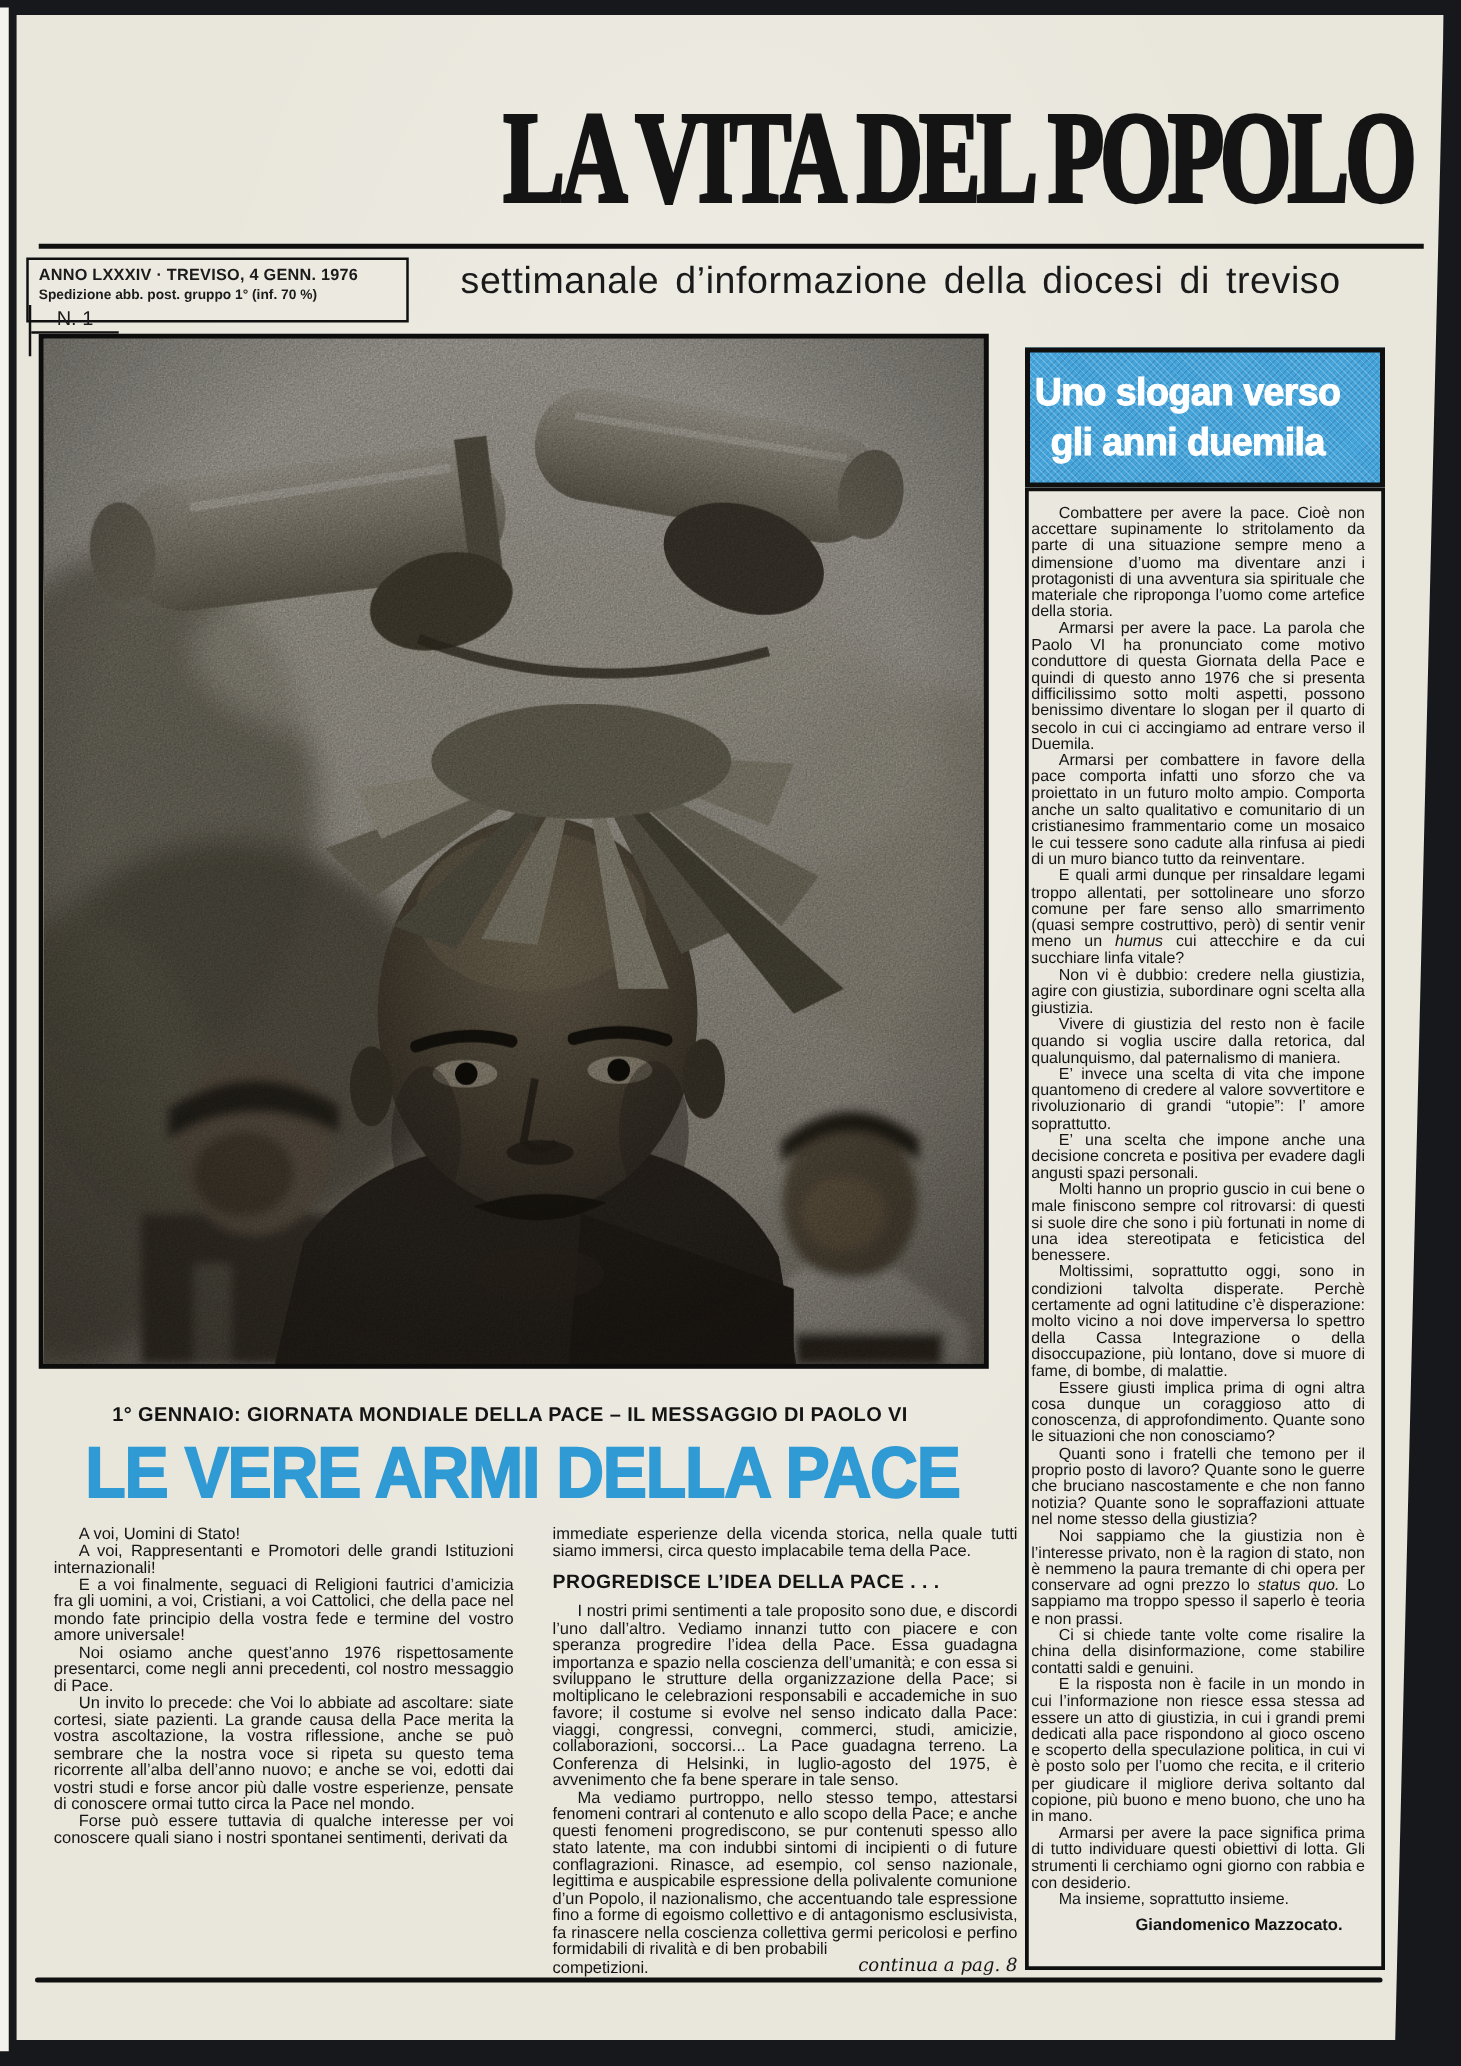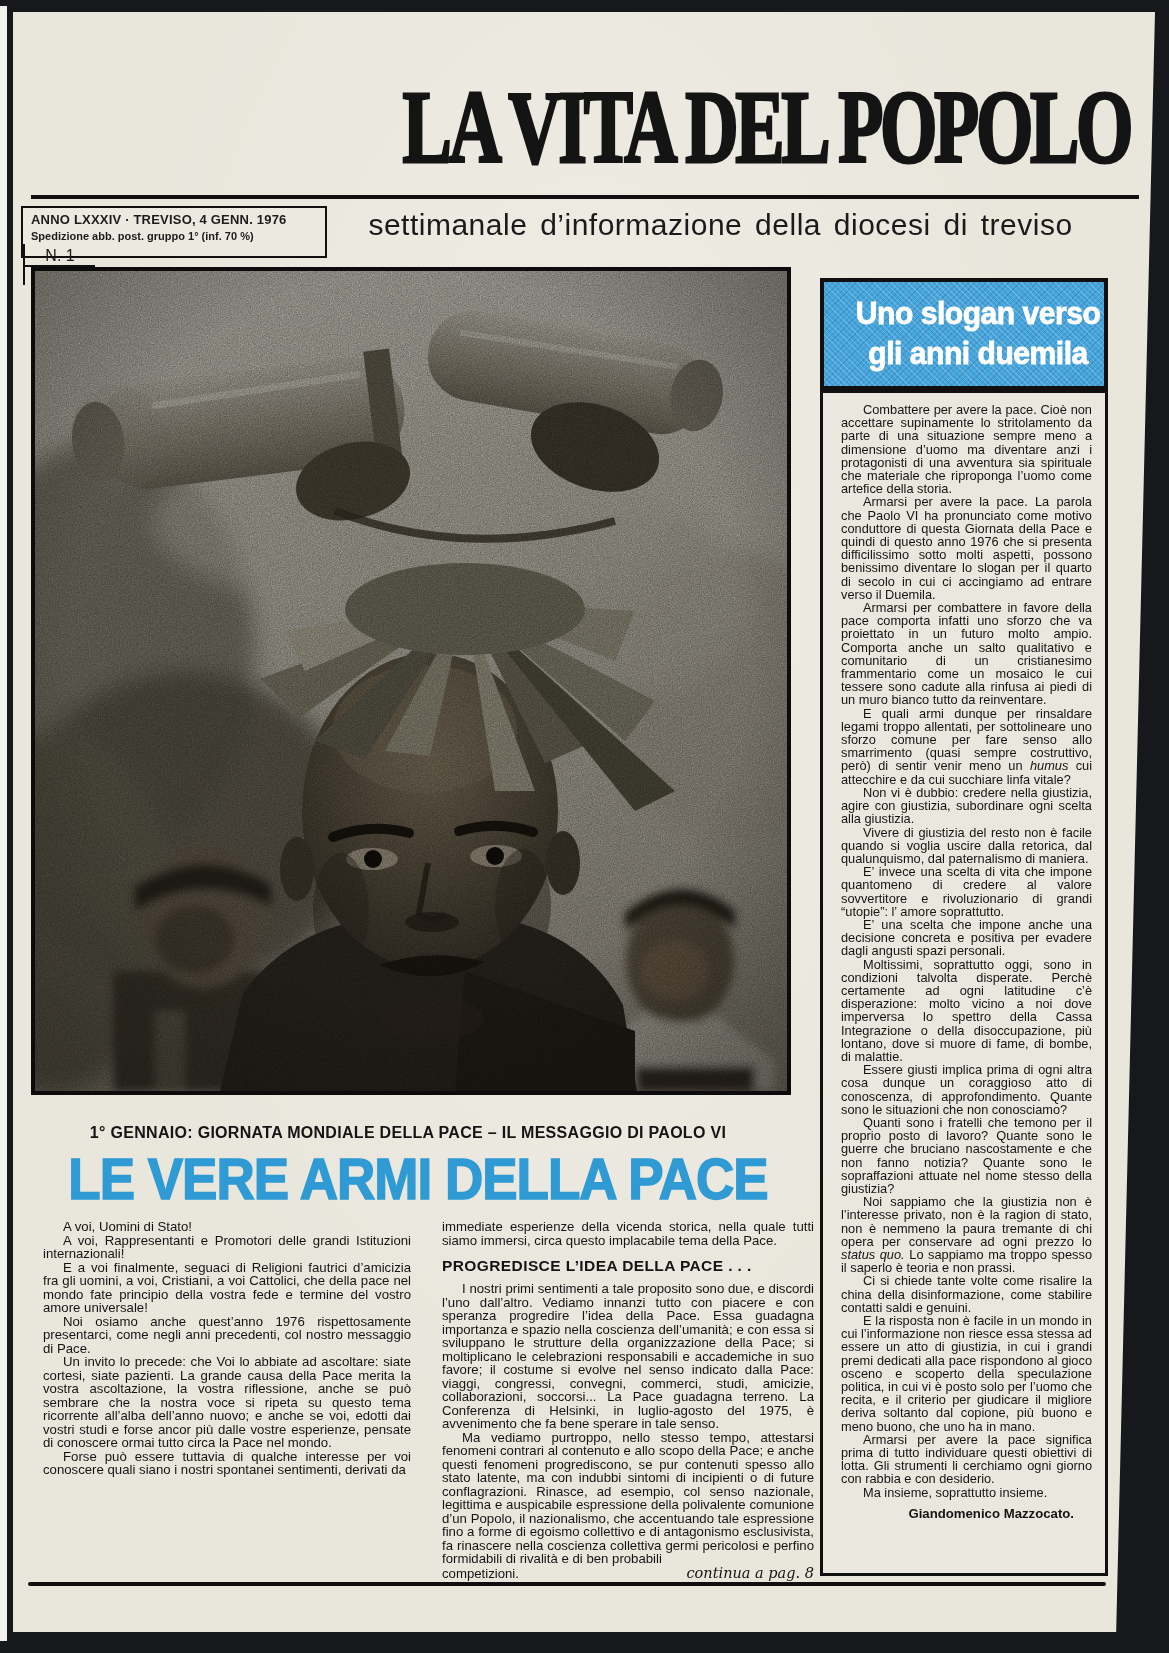--- a/index.html
+++ b/index.html
@@ -48,31 +48,31 @@
     border:4px solid #0c0c0c;background:#c8c3b7;overflow:hidden;
   }
   
   .sidebar-title-box{
     position:absolute;left:807px;top:266px;width:288px;height:112px;
     border:4px solid #101010;box-sizing:border-box;
     background-color:#45a4da;
     background-image:
       repeating-linear-gradient(45deg, rgba(255,255,255,.20) 0 1px, rgba(0,0,0,0) 1px 4px),
       repeating-linear-gradient(-45deg, rgba(16,60,110,.18) 0 1px, rgba(0,0,0,0) 1px 4px);
-    display:flex;align-items:center;justify-content:flex-end;
+    display:flex;align-items:center;justify-content:flex-start;
   }
   .sidebar-title{
     color:#ffffff;font-weight:bold;font-size:31px;line-height:40px;
     text-align:center;letter-spacing:-.5px;-webkit-text-stroke:.8px #fff;
     transform:scaleX(.97);
   }
   .sidebar-box{
     position:absolute;left:807px;top:378px;width:288px;height:1186px;
     border:3px solid #101010;box-sizing:border-box;background:#eae7de;
-    padding:10px 13px 8px 18px;overflow:hidden;color:#141414;
+    padding:10px 13px 8px 2px;overflow:hidden;color:#141414;
   }
   .sp{font-size:12.8px;line-height:13.2px;text-align:justify;margin:0;}
   .sidebar-box .ind{text-indent:22px;}
   .sidebar-signature{
     font-size:13.2px;font-weight:bold;text-align:right;margin:7px 18px 0 0;
   }
   
   .kicker{
     position:absolute;left:20px;top:1112px;width:750px;text-align:center;
     font-size:16px;font-weight:bold;color:#141414;letter-spacing:.3px;white-space:nowrap;
@@ -243,20 +243,21 @@
 
   <div class="sidebar-box">
     <p class="sp ind">Combattere per avere la pace. Cioè non accettare supinamente lo stritolamento da parte di una situazione sempre meno a dimensione d’uomo ma diventare anzi i protagonisti di una avventura sia spirituale che materiale che riproponga l’uomo come artefice della storia.</p>
     <p class="sp ind">Armarsi per avere la pace. La parola che Paolo VI ha pronunciato come motivo conduttore di questa Giornata della Pace e quindi di questo anno 1976 che si presenta difficilissimo sotto molti aspetti, possono benissimo diventare lo slogan per il quarto di secolo in cui ci accingiamo ad entrare verso il Duemila.</p>
     <p class="sp ind">Armarsi per combattere in favore della pace comporta infatti uno sforzo che va proiettato in un futuro molto ampio. Comporta anche un salto qualitativo e comunitario di un cristianesimo frammentario come un mosaico le cui tessere sono cadute alla rinfusa ai piedi di un muro bianco tutto da reinventare.</p>
     <p class="sp ind"><span>E quali armi dunque per rinsaldare legami troppo allentati, per sottolineare uno sforzo comune per fare senso allo smarrimento (quasi sempre costruttivo, però) di sentir venir meno un </span><em>humus</em><span> cui attecchire e da cui succhiare linfa vitale?</span></p>
     <p class="sp ind">Non vi è dubbio: credere nella giustizia, agire con giustizia, subordinare ogni scelta alla giustizia.</p>
     <p class="sp ind">Vivere di giustizia del resto non è facile quando si voglia uscire dalla retorica, dal qualunquismo, dal paternalismo di maniera.</p>
     <p class="sp ind">E’ invece una scelta di vita che impone quantomeno di credere al valore sovvertitore e rivoluzionario di grandi “utopie”: l’ amore soprattutto.</p>
     <p class="sp ind">E’ una scelta che impone anche una decisione concreta e positiva per evadere dagli angusti spazi personali.</p>
+    <p class="sp ind">Molti hanno un proprio guscio in cui bene o male finiscono sempre col ritrovarsi: di questi si suole dire che sono i più fortunati in nome di una idea stereotipata e feticistica del benessere.</p>
     <p class="sp ind">Moltissimi, soprattutto oggi, sono in condizioni talvolta disperate. Perchè certamente ad ogni latitudine c’è disperazione: molto vicino a noi dove imperversa lo spettro della Cassa Integrazione o della disoccupazione, più lontano, dove si muore di fame, di bombe, di malattie.</p>
     <p class="sp ind">Essere giusti implica prima di ogni altra cosa dunque un coraggioso atto di conoscenza, di approfondimento. Quante sono le situazioni che non conosciamo?</p>
     <p class="sp ind">Quanti sono i fratelli che temono per il proprio posto di lavoro? Quante sono le guerre che bruciano nascostamente e che non fanno notizia? Quante sono le sopraffazioni attuate nel nome stesso della giustizia?</p>
     <p class="sp ind"><span>Noi sappiamo che la giustizia non è l’interesse privato, non è la ragion di stato, non è nemmeno la paura tremante di chi opera per conservare ad ogni prezzo lo </span><em>status quo.</em><span> Lo sappiamo ma troppo spesso il saperlo è teoria e non prassi.</span></p>
     <p class="sp ind">Ci si chiede tante volte come risalire la china della disinformazione, come stabilire contatti saldi e genuini.</p>
     <p class="sp ind">E la risposta non è facile in un mondo in cui l’informazione non riesce essa stessa ad essere un atto di giustizia, in cui i grandi premi dedicati alla pace rispondono al gioco osceno e scoperto della speculazione politica, in cui vi è posto solo per l’uomo che recita, e il criterio per giudicare il migliore deriva soltanto dal copione, più buono e meno buono, che uno ha in mano.</p>
     <p class="sp ind">Armarsi per avere la pace significa prima di tutto individuare questi obiettivi di lotta. Gli strumenti li cerchiamo ogni giorno con rabbia e con desiderio.</p>
     <p class="sp ind">Ma insieme, soprattutto insieme.</p>
     <div class="sidebar-signature">Giandomenico Mazzocato.</div>
   </div>

